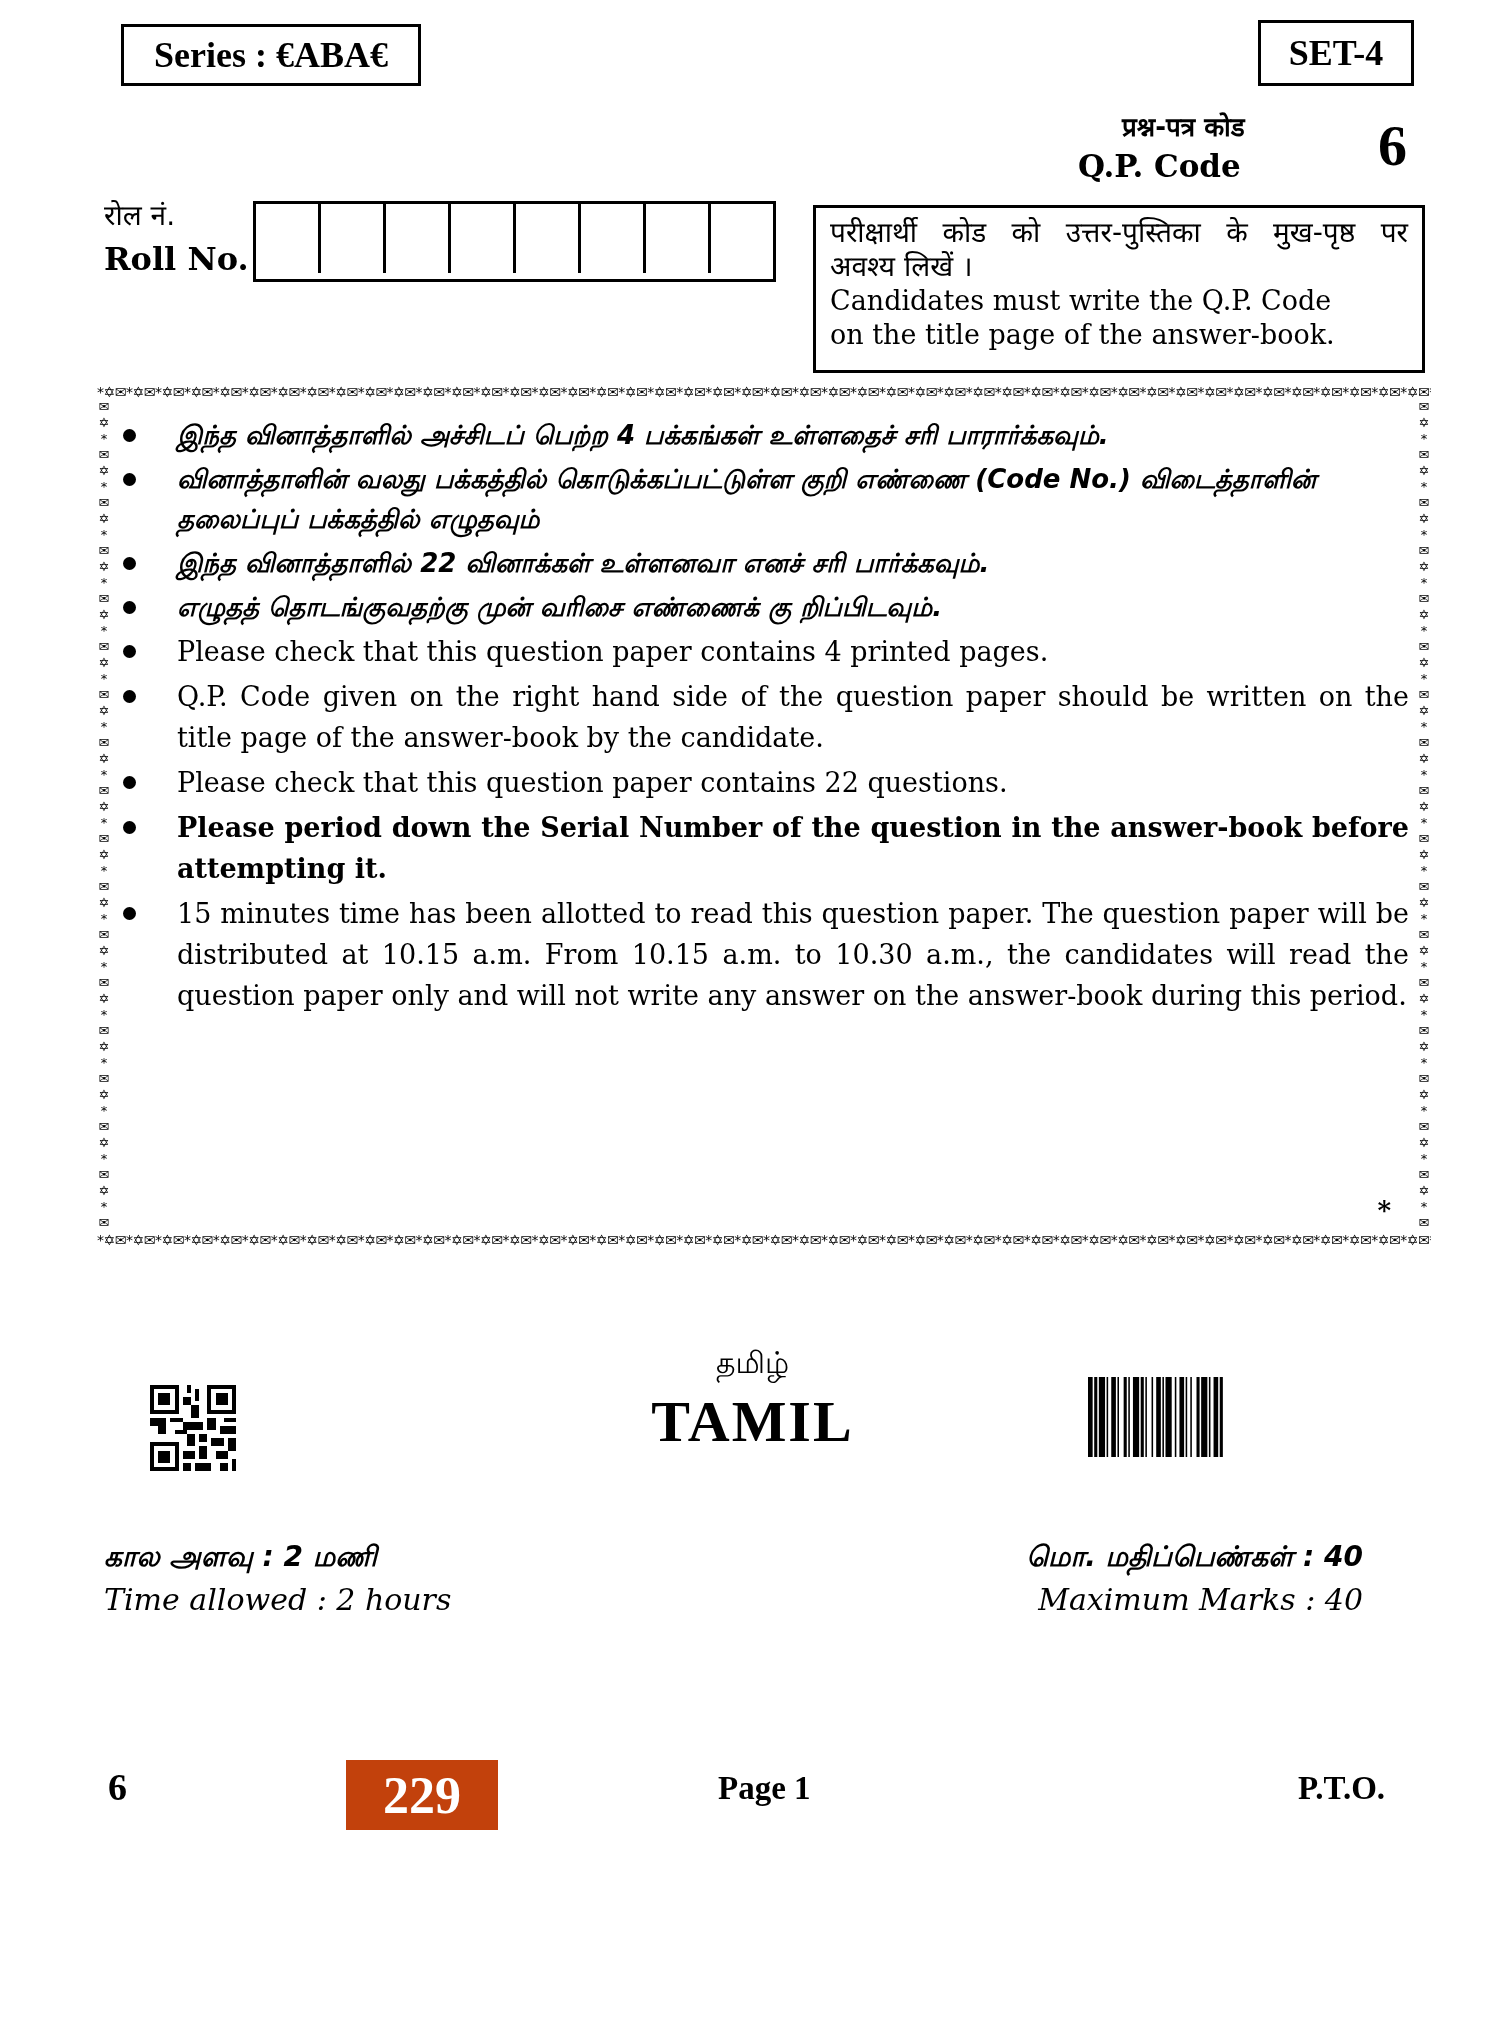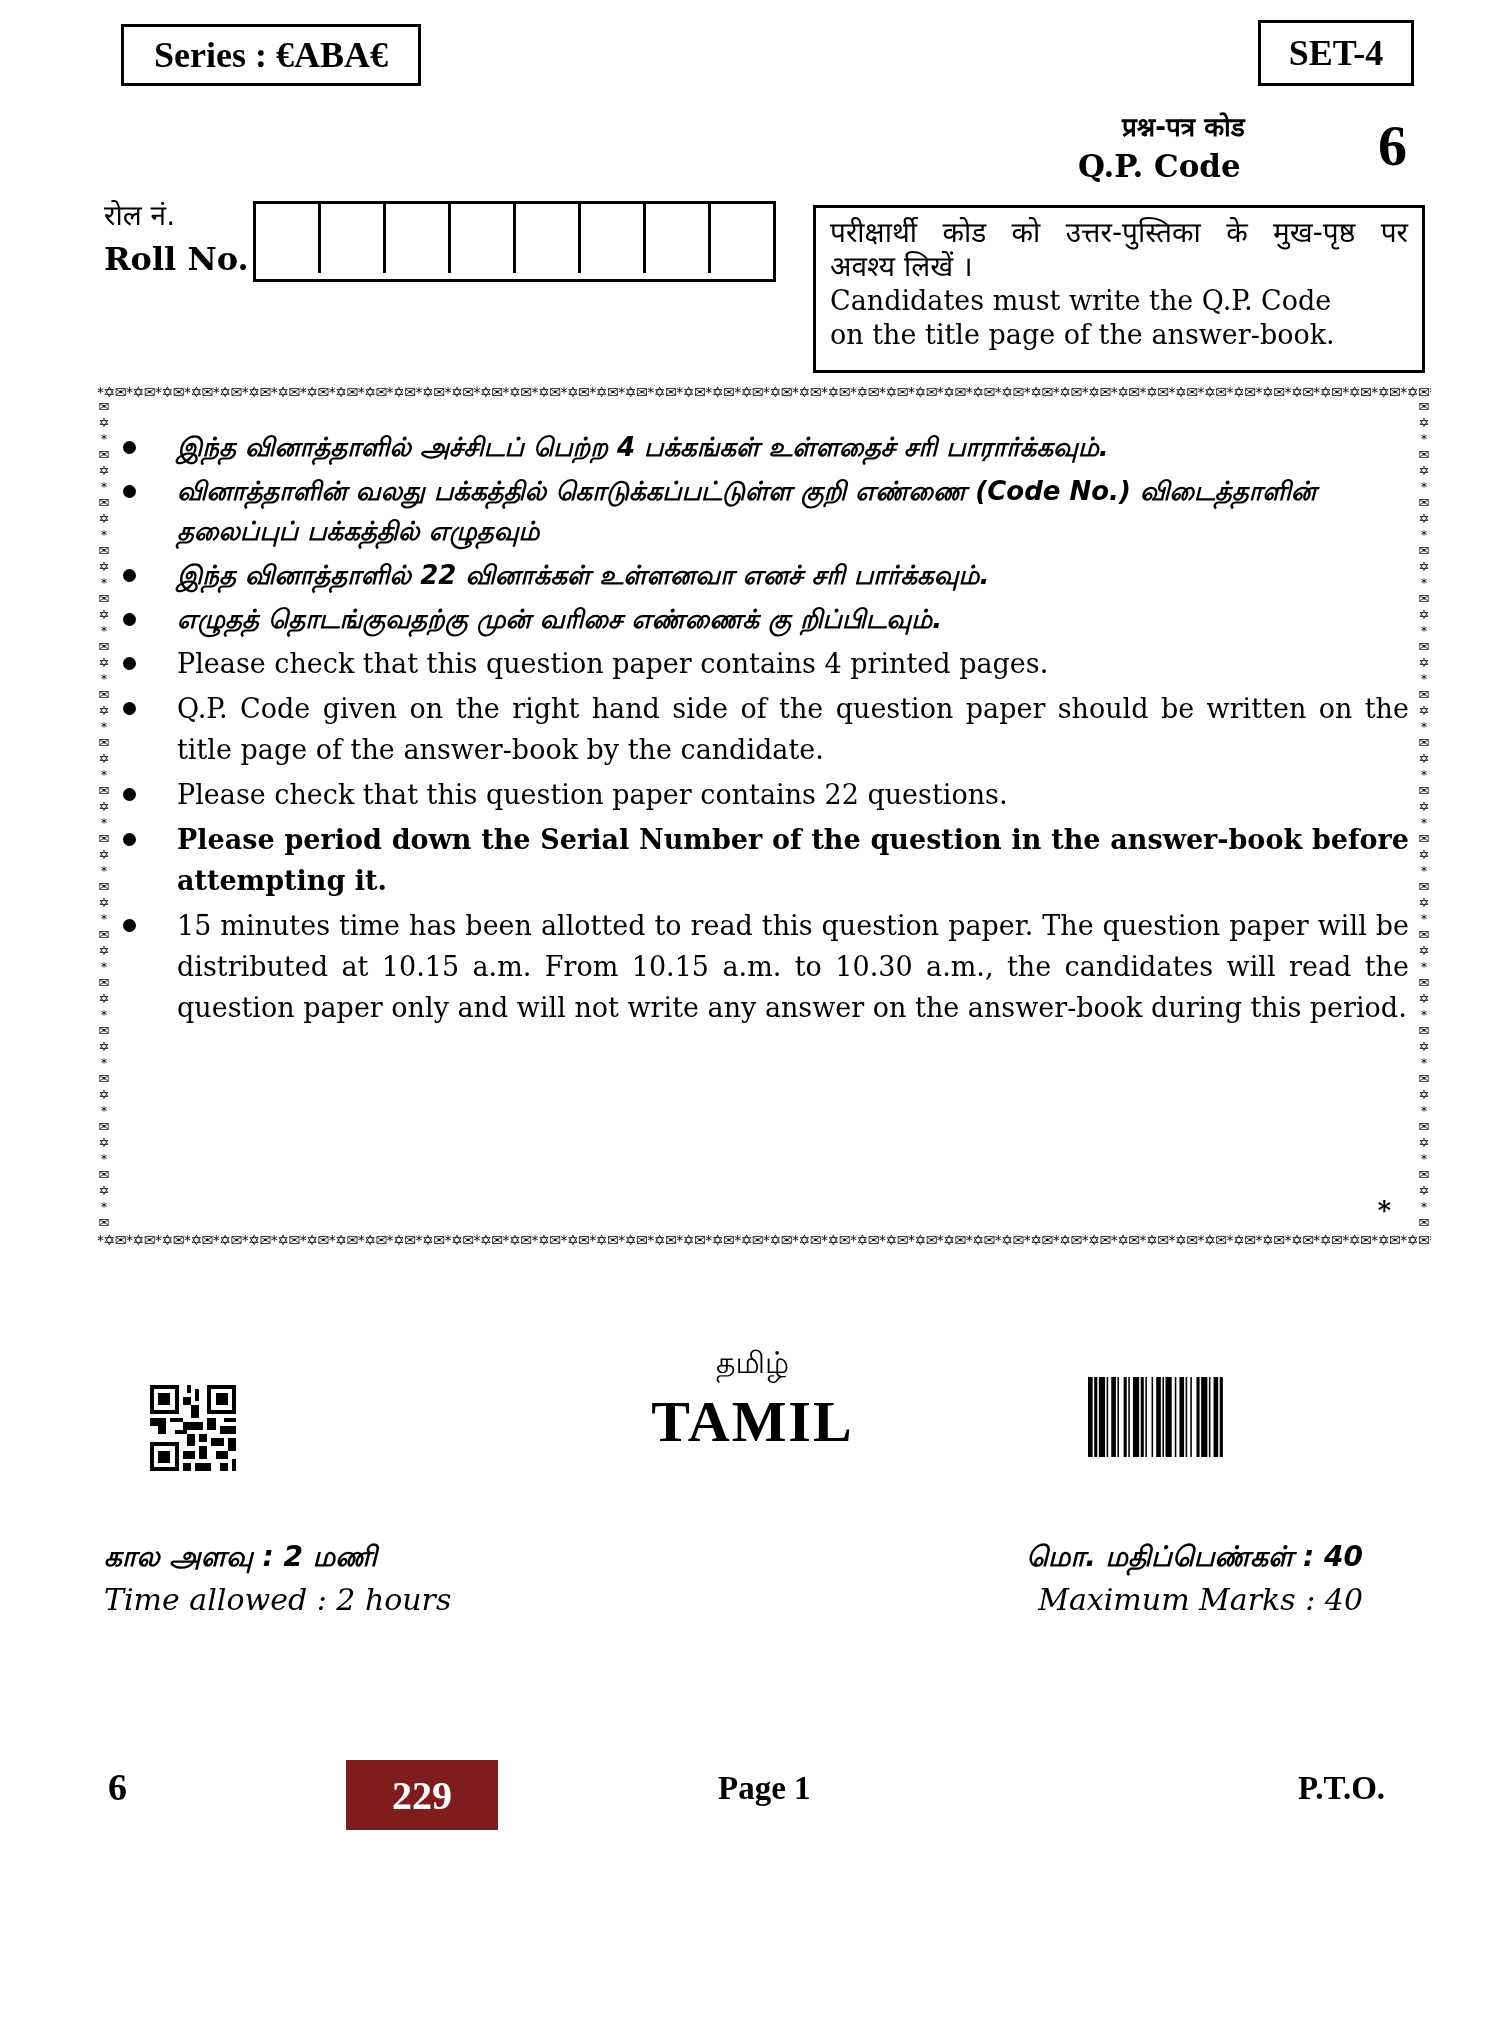--- a/index.html
+++ b/index.html
@@ -23,37 +23,37 @@
   .notice .hi { font-family:"DejaVu Sans", sans-serif; text-align:justify; text-align-last:justify; }
   .notice .hi2 { font-family:"DejaVu Sans", sans-serif; }
   .notice .en { font-family:"DejaVu Serif", serif; font-size:27px; }
   .frame { left:97px; top:385px; width:1334px; height:862px; }
   .frame-top, .frame-bottom { position:absolute; left:0; right:0; height:14px; overflow:hidden; white-space:nowrap;
             font-size:14px; line-height:14px; letter-spacing:-0.5px; font-family:"DejaVu Sans", sans-serif; }
   .frame-top { top:0; } .frame-bottom { bottom:0; }
   .frame-left, .frame-right { position:absolute; top:14px; bottom:14px; width:14px; overflow:hidden;
             font-size:13px; line-height:16px; text-align:center; font-family:"DejaVu Sans", sans-serif; word-break:break-all; }
   .frame-left { left:0; } .frame-right { right:0; }
-  .instr { position:absolute; left:22px; right:22px; top:30px;margin-top:12px; }
+  .instr { position:absolute; left:22px; right:22px; top:30px; }
   .item { position:relative; padding-left:58px; margin-bottom:4px; }
   .bullet { position:absolute; left:4px; top:14px; width:13px; height:13px; border-radius:50%; background:#000; }
   .ta { font-family:"DejaVu Sans", sans-serif; font-weight:bold; font-style:italic; font-size:26px; line-height:40px; }
   .en-i { font-family:"DejaVu Serif", serif; font-size:27px; line-height:41px; text-align:justify; }
   .en-i.bold { font-weight:bold; }
   .star { position:absolute; right:40px; bottom:22px; font-size:26px; font-weight:bold; }
   .qr { left:150px; top:1385px; width:86px; height:86px; }
   .subj-ta { left:0; width:1505px; top:1345px; text-align:center; font-size:30px; font-family:"DejaVu Sans", sans-serif; }
   .subj-en { left:0; width:1505px; top:1388px; text-align:center; font-size:58px; font-weight:bold; font-family:"Liberation Serif", serif; letter-spacing:2px; }
   .barcode { left:1088px; top:1377px; width:298px; height:80px; }
   .time-ta { left:104px; top:1540px; font-size:28px; font-style:italic; font-weight:bold; font-family:"DejaVu Sans", sans-serif; }
   .time-en { left:104px; top:1582px; font-size:30px; font-style:italic; font-family:"DejaVu Serif", serif; }
   .marks-ta { right:142px; top:1540px; font-size:28px; font-style:italic; font-weight:bold; font-family:"DejaVu Sans", sans-serif; text-align:right; }
   .marks-en { right:142px; top:1582px; font-size:30px; font-style:italic; font-family:"DejaVu Serif", serif; text-align:right; }
   .foot-code { left:108px; top:1765px; font-size:38px; font-weight:bold; font-family:"Liberation Serif", serif; }
-  .foot-num { left:346px; top:1760px; width:152px; height:70px; background:#7f1d1d; color:#fff; font-size:40px; font-weight:bold;
+  .foot-num { left:346px; top:1760px; width:152px; height:70px; background:#c2410c; color:#fff; font-size:52px; font-weight:bold;
               display:flex; align-items:center; justify-content:center; font-family:"Liberation Serif", serif; }
   .foot-page { left:718px; top:1770px; font-size:33px; font-weight:bold; font-family:"Liberation Serif", serif; }
   .foot-pto { left:1298px; top:1770px; font-size:33px; font-weight:bold; font-family:"Liberation Serif", serif; }
 </style>
 </head>
 <body>
 
 <div class="abs boxed series">Series : €ABA€</div>
 <div class="abs boxed set">SET-4</div>
 

